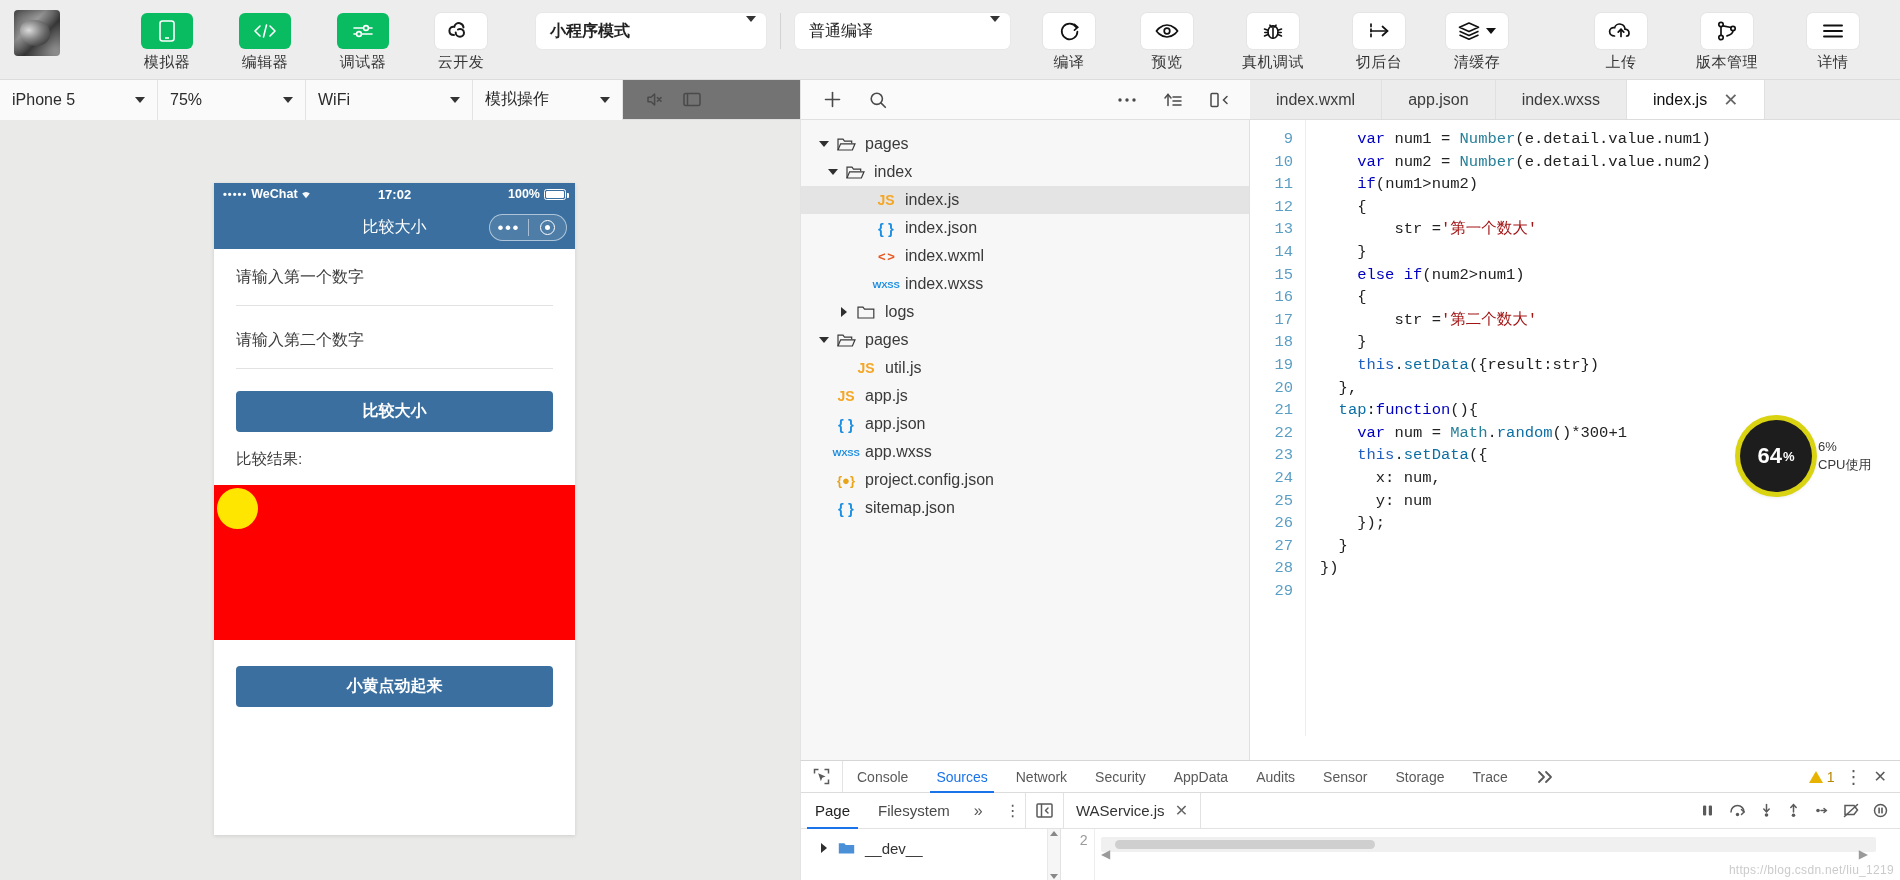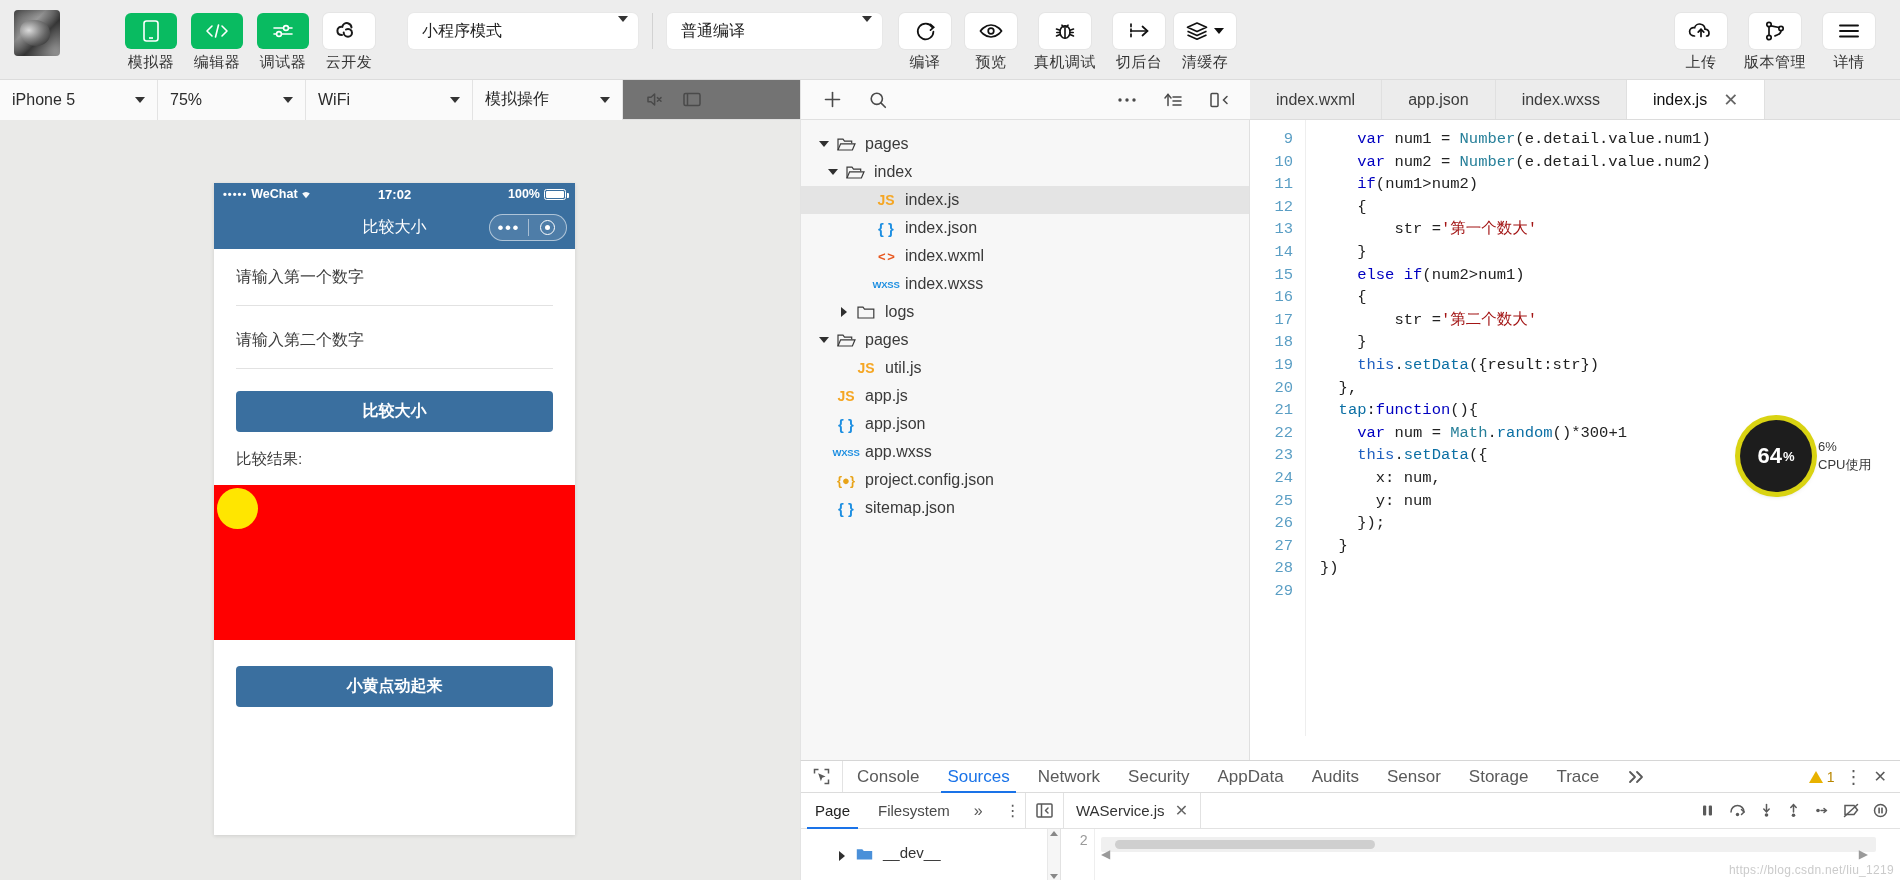--- a/index.html
+++ b/index.html
@@ -27,21 +27,21 @@
     position: relative; overflow: hidden;
   }
   .avatar:after{
     content:""; position:absolute; left:6px; top:10px; width:30px; height:26px;
     background: radial-gradient(ellipse at 30% 40%, #e8e8e8 0%, #8d8d8d 40%, #2a2a2a 90%);
     border-radius: 40% 50% 45% 55%;
     opacity:.85;
   }
   .tb-group { display: flex; align-items: flex-start; }
   .tb-btn {
-    width: 56px; margin: 0 5px;
+    width: 56px; margin: 0 21px;
     display: flex; flex-direction: column; align-items: center;
     cursor: pointer; user-select: none;
   }
   .tb-icon-box {
     width: 52px; height: 36px; border-radius: 6px;
     display: flex; align-items: center; justify-content: center;
     margin-top: 13px;
   }
   .tb-icon-box.green { background: #09bb61; color: #fff; }
   .tb-icon-box.white { background: #ffffff; color: #1a1a1a; box-shadow: 0 0 0 1px rgba(0,0,0,.03); }
@@ -254,21 +254,21 @@
   }
   .dt-tabs {
     height: 32px; display: flex; align-items: stretch;
     border-bottom: 1px solid #dcdcdc; background: #fff;
   }
   .dt-pick {
     width: 42px; display: flex; align-items: center; justify-content: center;
     border-right: 1px solid #e3e3e3; cursor: pointer; color:#5a5a5a;
   }
   .dt-tab {
-    display: flex; align-items: center; padding: 0 14px; font-size: 17px;
+    display: flex; align-items: center; padding: 0 14px; font-size: 14px;
     color: #5a5a5a; cursor: pointer; position: relative; white-space: nowrap;
   }
   .dt-tab.active { color: #1a73e8; }
   .dt-tab.active:after {
     content: ""; position: absolute; left: 8px; right: 8px; bottom: -1px; height: 2px;
     background: #1a73e8;
   }
   .dt-right { margin-left: auto; display: flex; align-items: center; gap: 10px; padding-right: 12px; }
   .warn-badge { display:flex; align-items:center; gap:4px; color:#b88600; font-size:14px; }
   .tri-warn {
@@ -301,21 +301,21 @@
   .dt-file-tab .x { margin-left: 10px; color:#666; font-size:16px; }
   .panel-toggle {
     width: 38px; display:flex; align-items:center; justify-content:center;
     border-right:1px solid #e2e2e2; color:#5a5a5a; cursor:pointer;
   }
   .dbg-controls { margin-left:auto; display:flex; align-items:center; gap:14px; padding:0 12px; color:#5a5a5a; }
 
   .dt-body { display:flex; height: 52px; }
   .dt-body-left { width: 260px; border-right: 1px solid #e2e2e2; background:#fff; position:relative; }
   .tree2 { font-size: 15px; color:#333; padding-top: 6px; }
-  .tree2 .tnode { height: 26px; padding-left: 32px; align-items: flex-end; }
+  .tree2 .tnode { height: 26px; padding-left: 14px; }
   .folder-blue { color: #4a90d9; }
   .scroll-v {
     position:absolute; right:0; top:0; bottom:0; width: 13px; background:#f6f6f6;
     border-left:1px solid #e8e8e8; display:flex; flex-direction:column; justify-content:space-between;
     align-items:center; padding: 2px 0;
   }
   .arrow-up { width:0;height:0;border-left:4px solid transparent;border-right:4px solid transparent;border-bottom:5px solid #888; }
   .arrow-dn { width:0;height:0;border-left:4px solid transparent;border-right:4px solid transparent;border-top:5px solid #888; }
 
   .dt-body-mid { flex:1; display:flex; }
@@ -389,21 +389,21 @@
         <div class="tb-icon-box white">
           <svg width="26" height="20" viewBox="0 0 26 20" fill="none" stroke="#1a1a1a" stroke-width="2" stroke-linecap="round">
             <path d="M6 14c-3 0-4.6-2-4.6-4.2C1.4 7 3.7 5.2 6.3 5.8c0.6-2.5 3-4.2 5.6-3.6 2 .5 3.4 2.2 3.6 4.2"></path>
             <path d="M10 8.5c2.5-1.5 6 .2 6 3.2 0 2.3-1.8 4-4 4-2.6 0-4.3-2-4.3-4.2"></path>
           </svg>
         </div>
         <div class="tb-label">云开发</div>
       </div>
     </div>
 
-    <div class="tb-select" style="width:230px; margin-left:26px;">
+    <div class="tb-select" style="width:230px; margin-left:26px;font-weight:bold;">
       <span>小程序模式</span>
       <span class="caret"><span class="caret-down"></span></span>
     </div>
 
     <div class="tb-sep"></div>
 
     <div class="tb-select" style="width:215px;">
       <span>普通编译</span>
       <span class="caret"><span class="caret-down"></span></span>
     </div>

